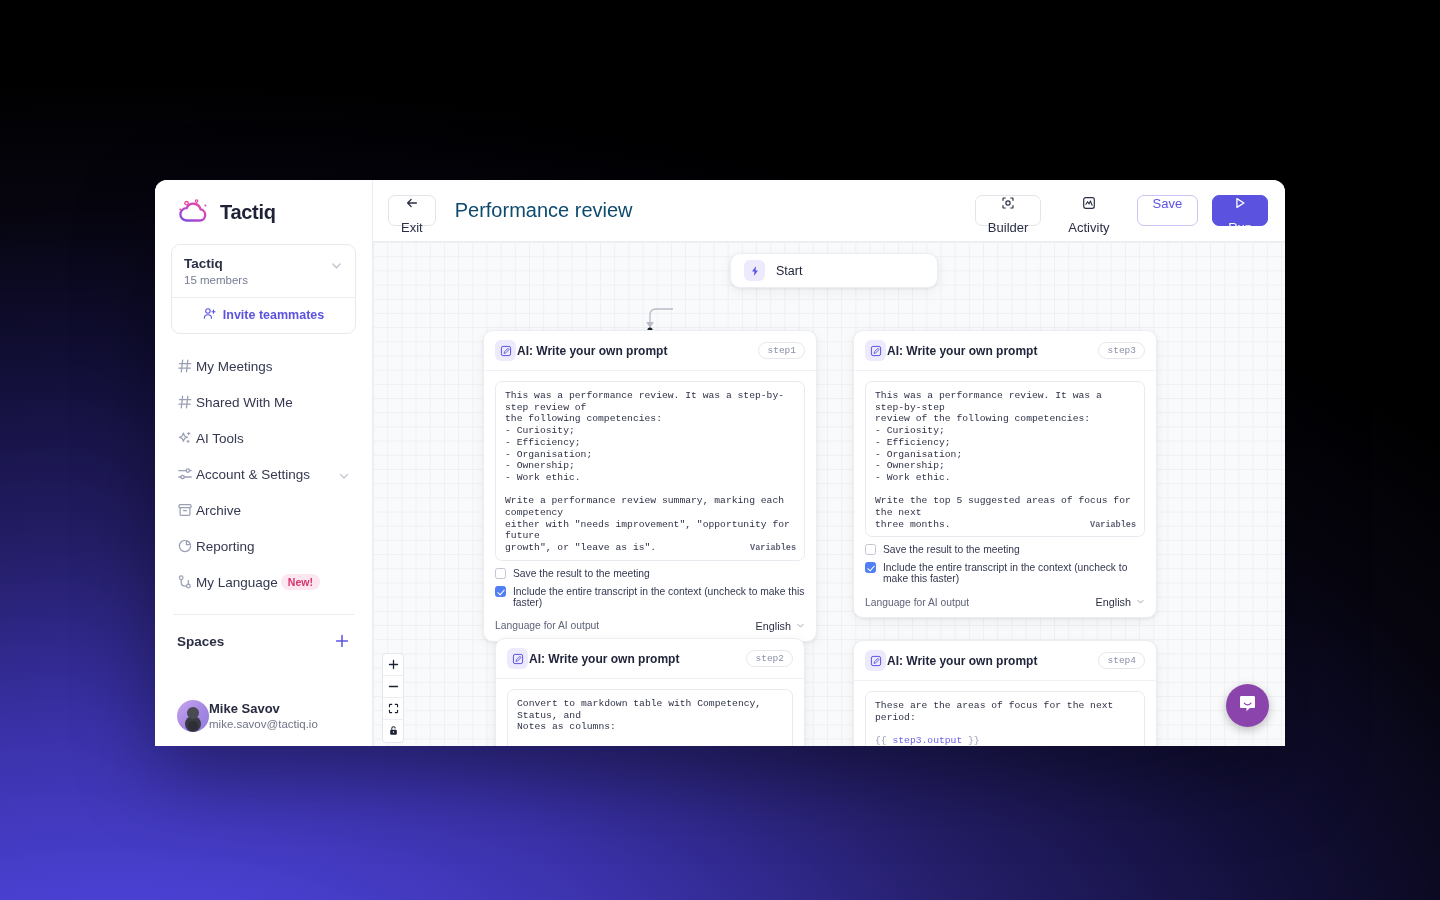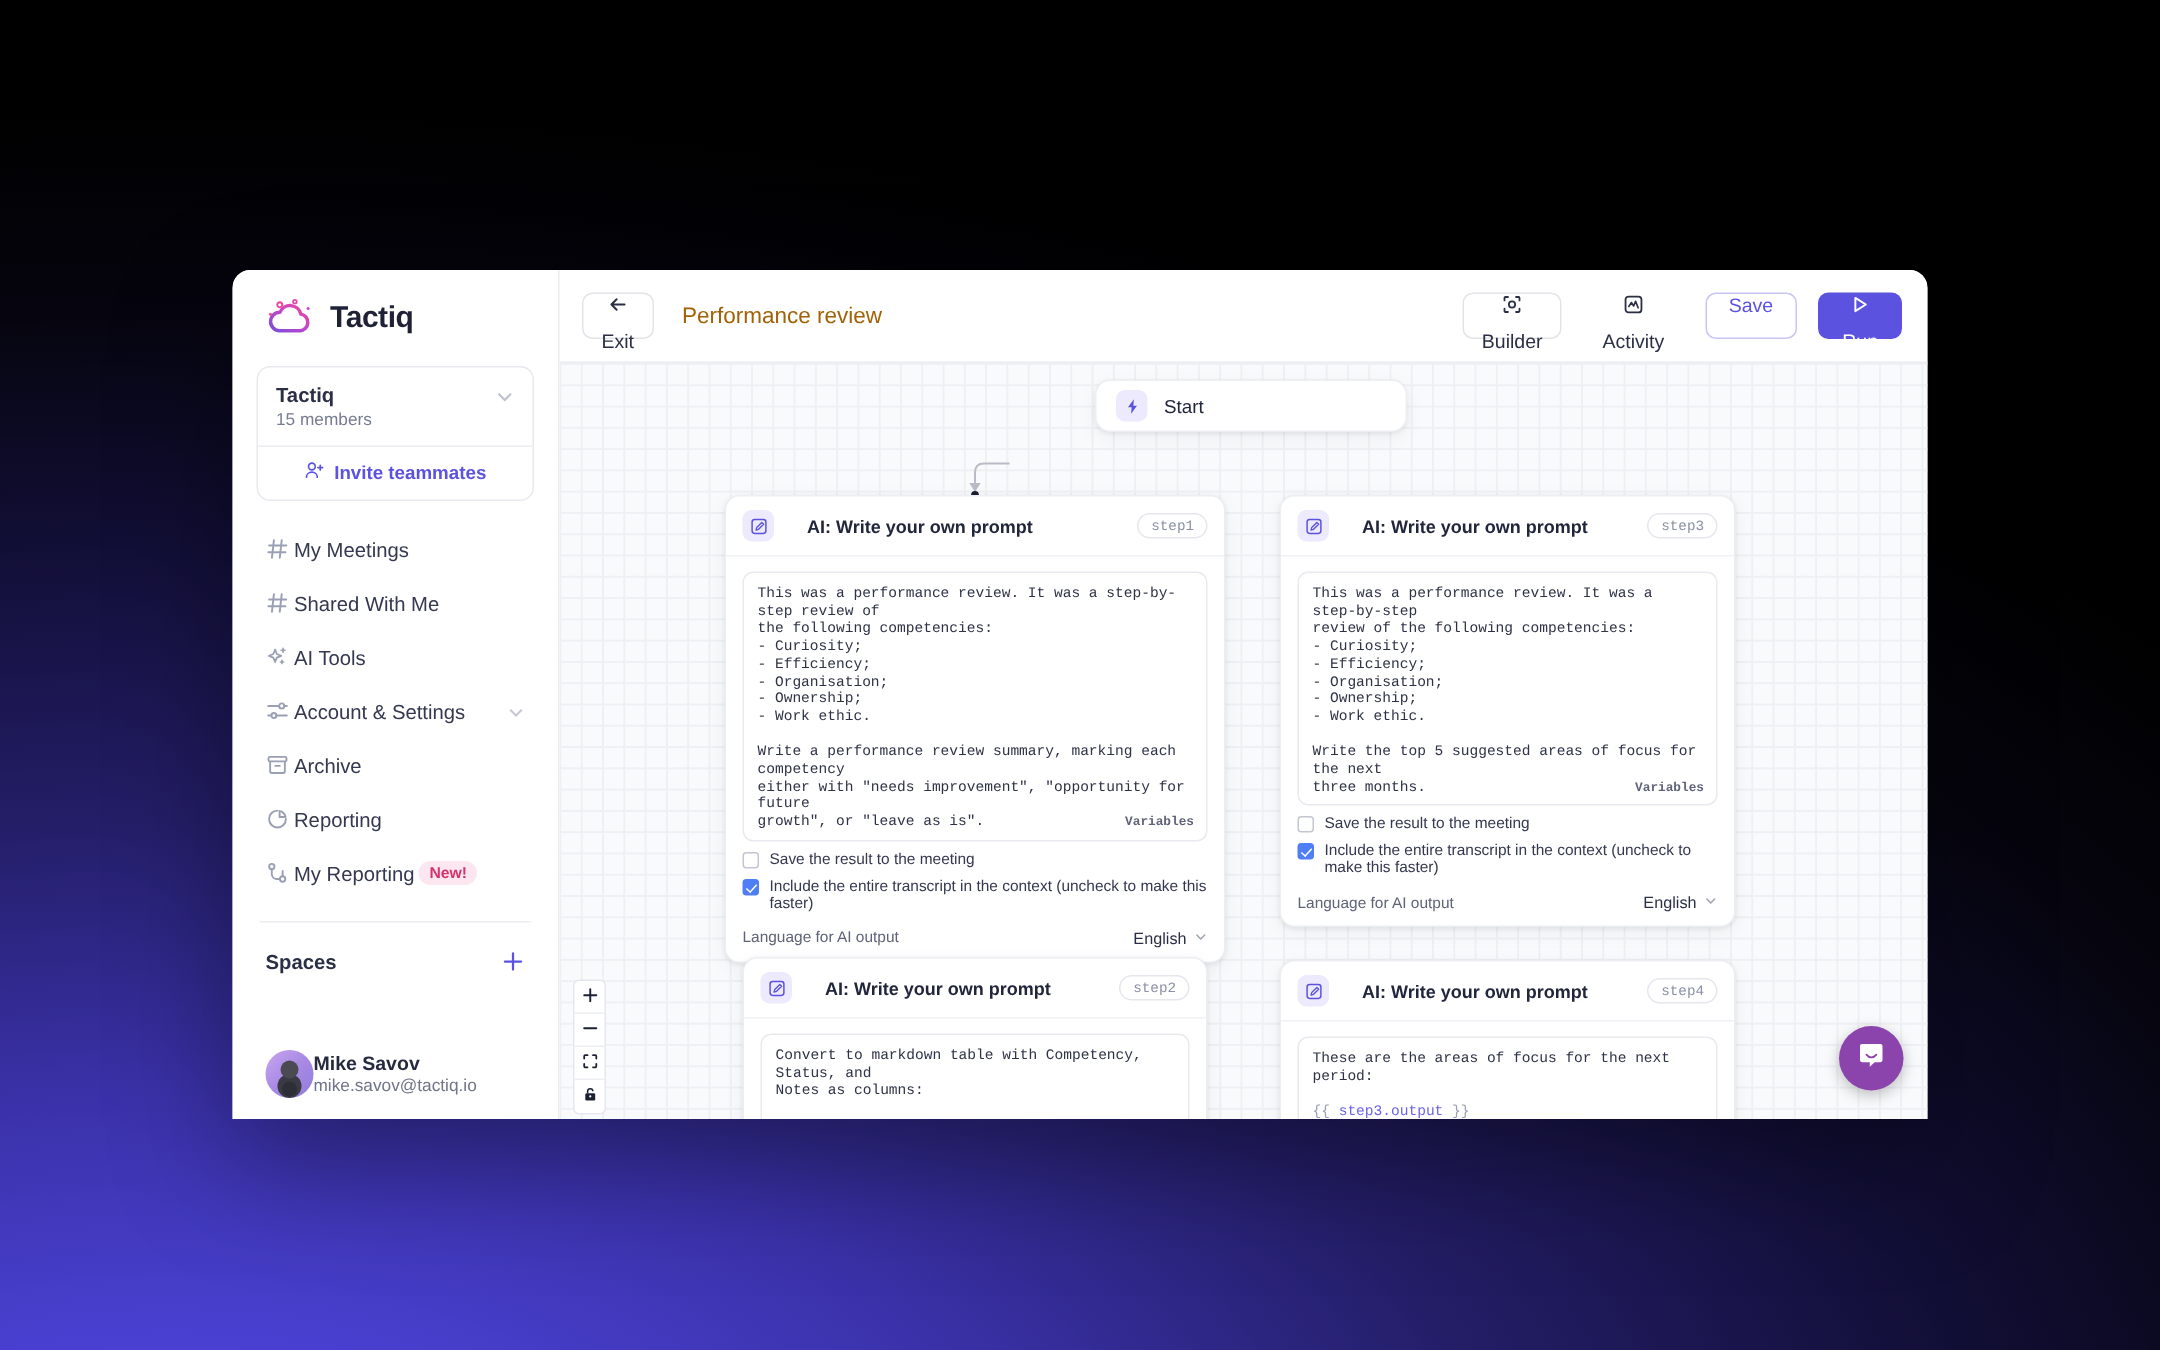--- a/index.html
+++ b/index.html
@@ -138,21 +138,21 @@
     cursor: pointer; white-space: nowrap; flex-direction: column;
   }
   .btn svg { width: 14px; height: 14px; }
   .btn-plain { border-color: transparent; }
   .btn-outline-primary { border-color: #c8c4f3; color: #5b53e0; font-weight: 500; padding: 0 15px; }
   .btn-primary {
     background: #5b53e0; border-color: #5b53e0; color: #fff;
     font-weight: 500; padding: 0 15px;
   }
   .page-title {
-    font-size: 15px; font-weight: 500; color: #a16207;
+    font-size: 20px; font-weight: 500; color: #0c4a6e;
     margin-left: 5px;
   }
   .topbar-spacer { flex: 1; }
 
   
   .canvas {
     flex: 1; position: relative; overflow: hidden;
     background-color: #f9fafb;
     background-image:
       linear-gradient(to right, #eef0f3 1px, transparent 1px),
@@ -176,21 +176,21 @@
   .sq-icon {
     width: 21px; height: 21px; border-radius: 6px;
     background: #eceafc; color: #5b53e0;
     display: flex; align-items: center; justify-content: center;
     flex: 0 0 21px;
   }
   .sq-icon svg { width: 12px; height: 12px; }
   .start-label { font-size: 12.5px; font-weight: 500; color: #22263c; }
 
   .node-head {
-    display: flex; align-items: center; gap: 22px;
+    display: flex; align-items: center; gap: 1px;
     padding: 9px 11px;
     border-bottom: 1px solid #f0f1f5;
   }
   .node-title { font-size: 12px; font-weight: 700; color: #22263c; flex: 1; }
   .step-pill {
     font-family: "Liberation Mono", monospace;
     font-size: 9.5px; color: #8a90a6;
     border: 1px solid #e6e7ed; border-radius: 10px;
     padding: 2px 8px;
   }
@@ -394,21 +394,21 @@
 
       <div class="nav-item">
         <span class="nav-icon">
           <svg viewBox="0 0 16 16">
               <circle cx="4.2" cy="3.7" r="1.8" fill="none" stroke="#9aa0b4" stroke-width="1.25"></circle>
               <circle cx="11.4" cy="12" r="1.8" fill="none" stroke="#9aa0b4" stroke-width="1.25"></circle>
               <path d="M4.2 5.5v3.1c0 1.9 1.5 3.4 3.4 3.4h2" fill="none" stroke="#9aa0b4" stroke-width="1.25" stroke-linecap="round"></path>
               <path d="M11.4 10.2V6.6" fill="none" stroke="#9aa0b4" stroke-width="1.25" stroke-linecap="round"></path>
             </svg>
         </span>
-        <span class="nav-label" style="flex:0 0 auto">My Reporting</span>
+        <span class="nav-label" style="flex:0 0 auto">My Language</span>
         <span class="badge-new">New!</span>
       </div>
 
     </nav>
 
     <div class="sb-divider"></div>
 
     <div class="spaces-row">
       <span class="spaces-title">Spaces</span>
       <span class="plus-btn">

